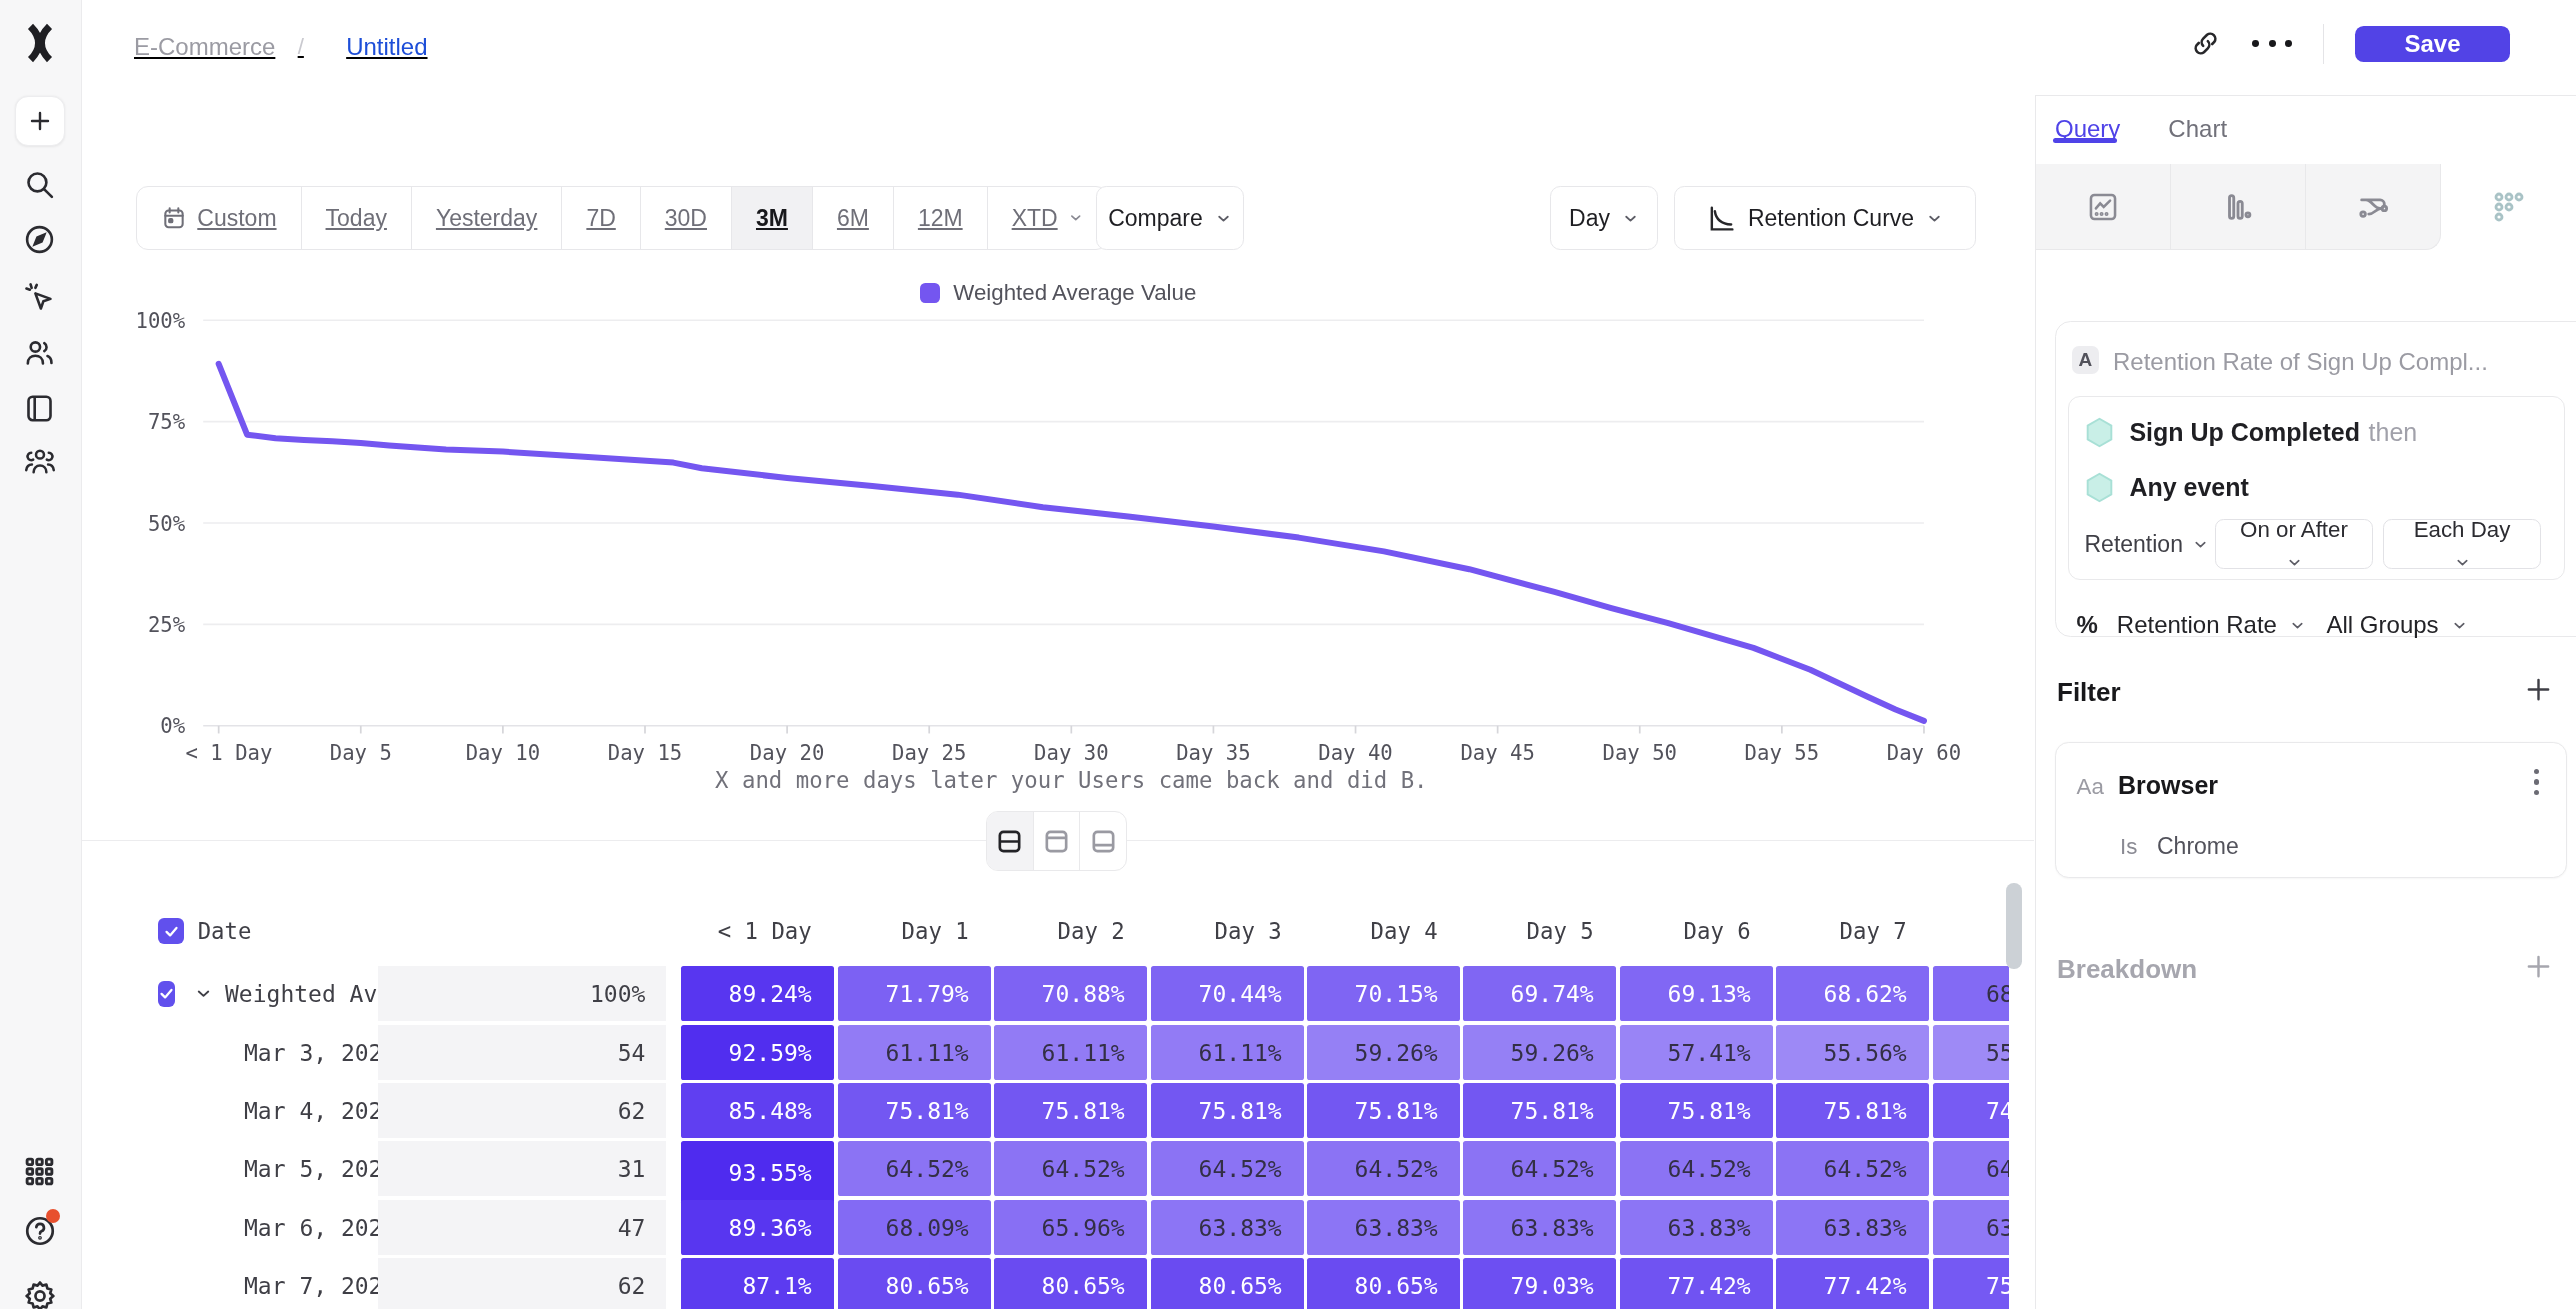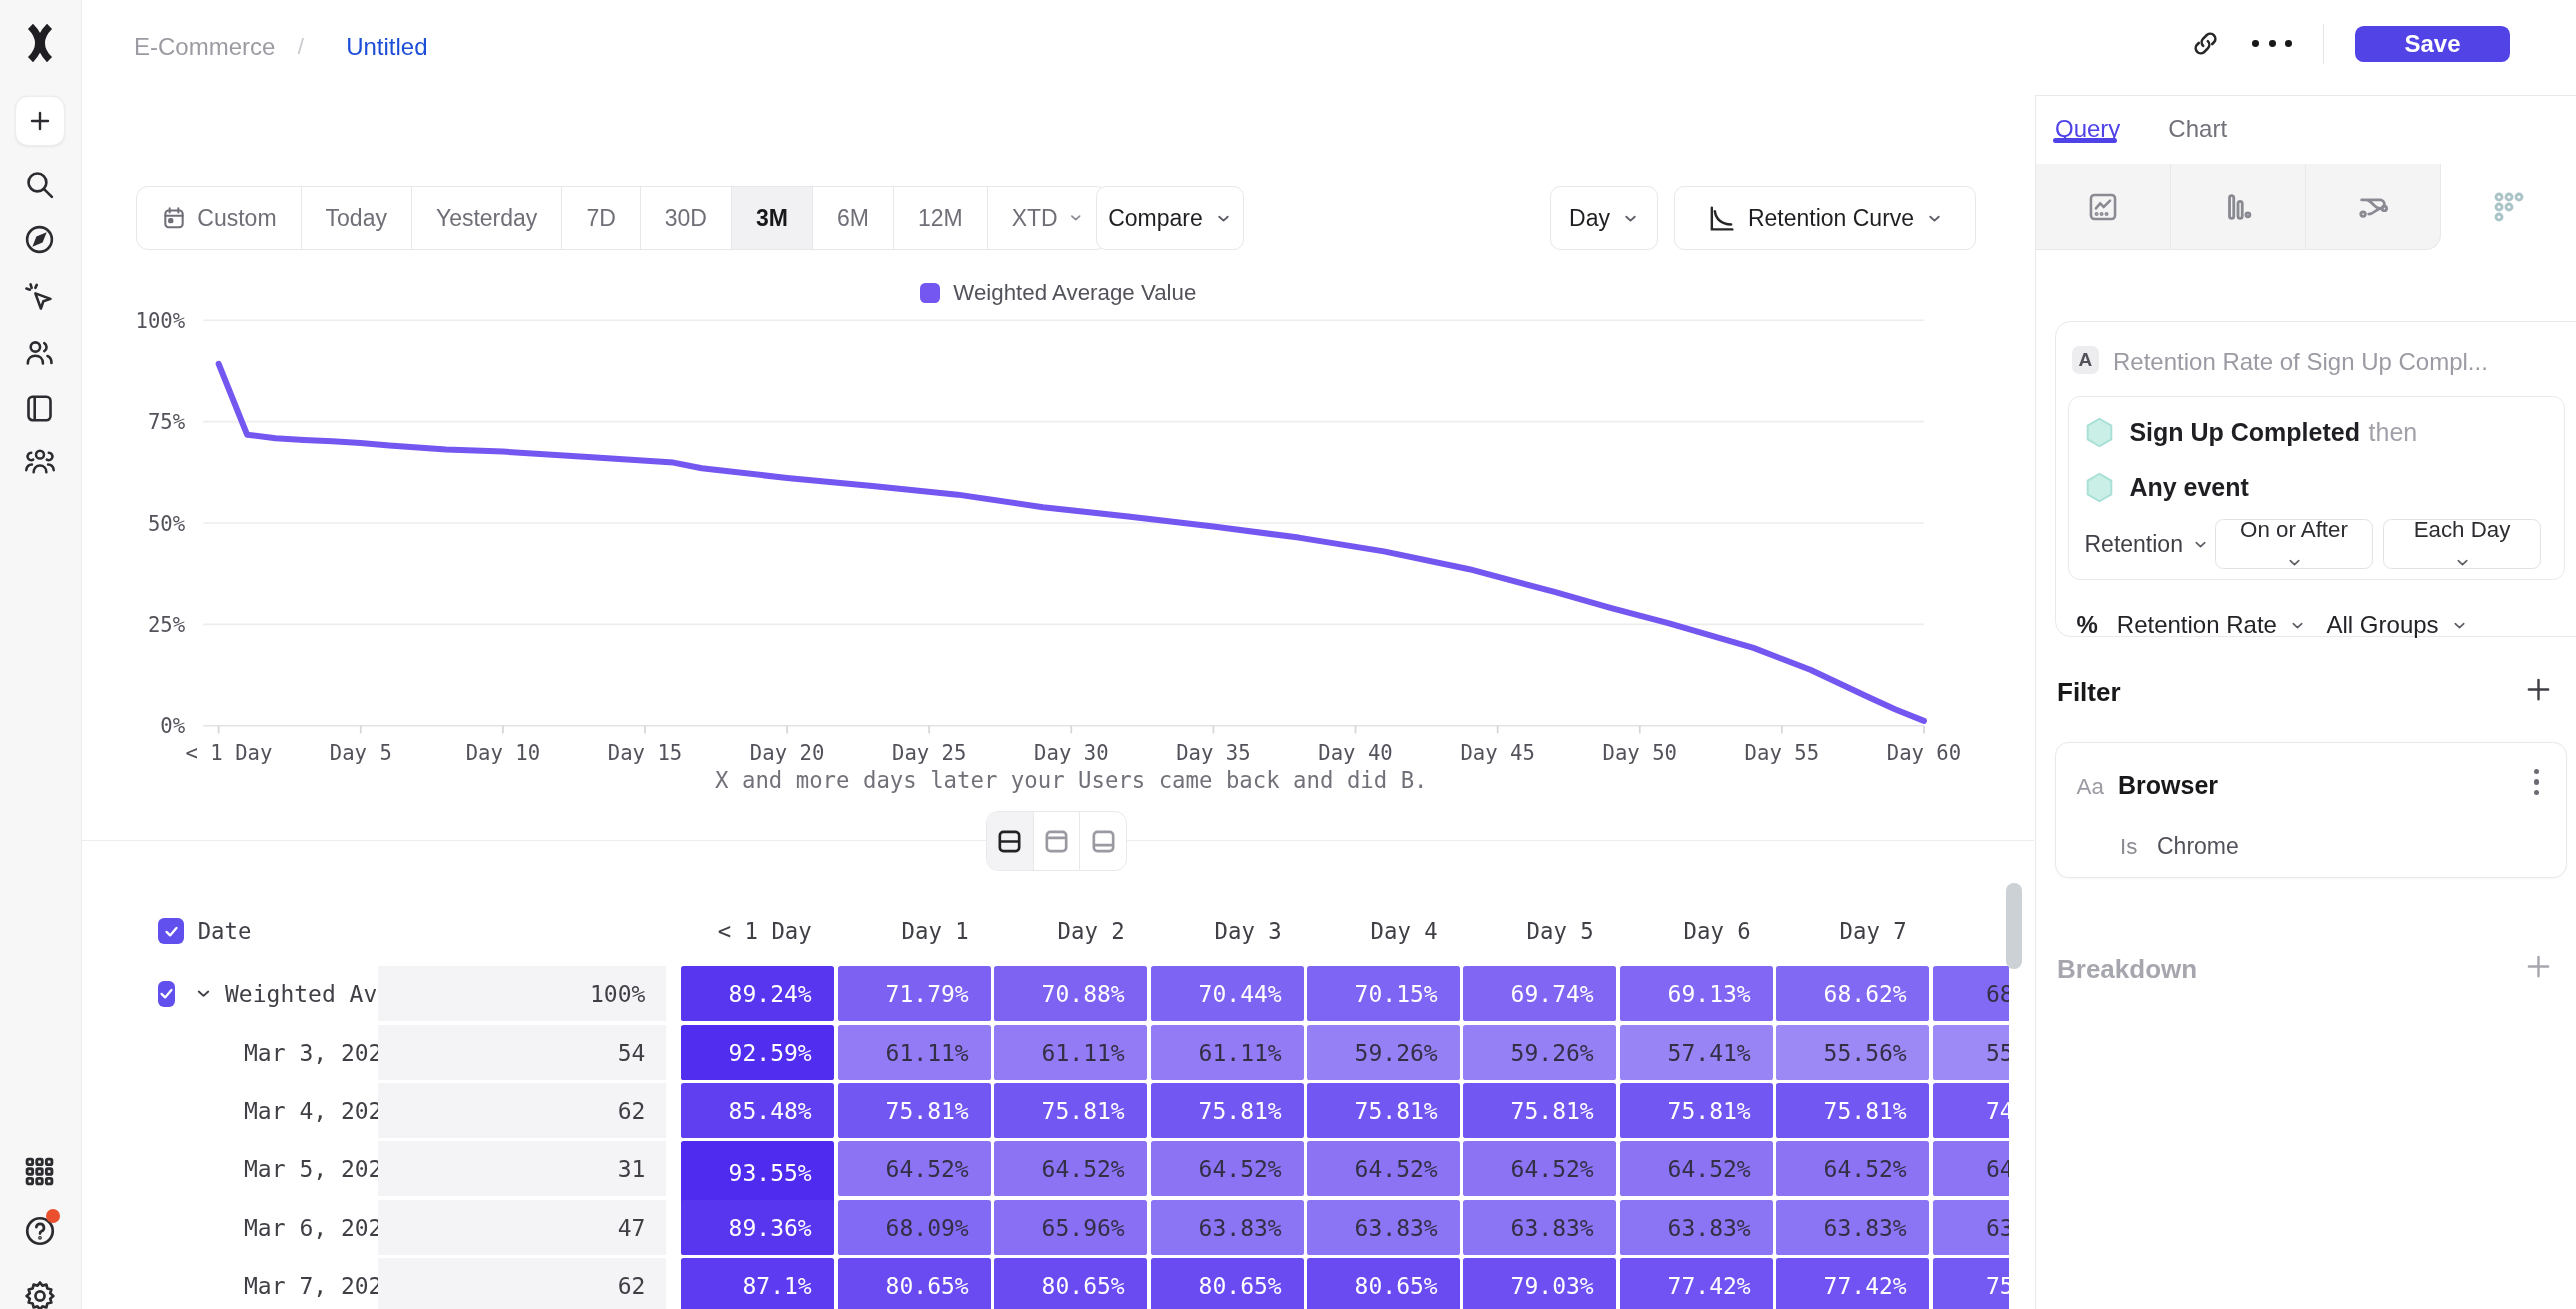--- a/index.html
+++ b/index.html
@@ -9,31 +9,31 @@
   .abs { position:absolute; }
   .mono { font-family:"DejaVu Sans Mono", monospace; }
 
   
   #sidebar { left:0; top:0; width:82px; height:1309px; background:#f7f7f8; border-right:0.9px solid #ebebed; }
   .side-icon { position:absolute; left:20.6px; width:38px; height:38px; display:flex; align-items:center; justify-content:center; color:#2b2b30; }
   #plus-btn { position:absolute; left:14.6px; top:96px; width:50px; height:50px; background:#fff; border:0.9px solid #ededef; border-radius:13px; box-shadow:0 0.9px 2.6px rgba(0,0,0,.07); display:flex; align-items:center; justify-content:center; color:#2b2b30; }
   .notif-dot { position:absolute; right:-1.7px; top:-3.4px; width:14.6px; height:14.6px; border-radius:50%; background:#e8502e; }
 
   
-  #crumbs { left:134px; top:33px; display:flex; align-items:center; font-size:24px; }
+  #crumbs { left:134px; top:33px; display:flex; align-items:center; font-size:24px;text-decoration:underline; }
   .crumb-root { color:#9b9ba3; }
   .crumb-sep { color:#c9c9cf; margin:0 22.3px; font-size:22.3px; }
   .crumb-leaf { color:#1d4ed8; font-weight:500;margin-left:20px; }
   #topbar-right { right:66px; top:17px; display:flex; align-items:center; gap:31px; height:53px; }
   .tb-divider { width:0.9px; height:40px; background:#e4e4e7; }
   #save-btn { width:155px; height:36px; background:#5243e6; color:#fff; border:none; border-radius:8.6px; font-size:24px; font-weight:600; font-family:inherit; display:flex; align-items:center; justify-content:center; cursor:pointer; }
 
   
   #seg-control { left:136px; top:186px; height:64px; display:flex; align-items:stretch; background:#fff; border:1.3px solid #e7e7ea; border-radius:12px; overflow:hidden; }
-  .seg { display:flex; align-items:center; justify-content:center; gap:10.3px; padding:0 24px; font-size:23px; color:#6f6f78; border-right:1.3px solid #e7e7ea; white-space:nowrap; }
+  .seg { display:flex; align-items:center; justify-content:center; gap:10.3px; padding:0 24px; font-size:23px; color:#6f6f78; border-right:1.3px solid #e7e7ea; white-space:nowrap;text-decoration:underline; }
   .seg:last-child { border-right:none; }
   .seg.selected { background:#f1f1f3; color:#18181b; font-weight:600; }
   .btn { background:#fff; border:1.3px solid #e7e7ea; border-radius:10.3px; display:flex; align-items:center; justify-content:center; gap:12px; font-size:23px; color:#1f1f23; font-weight:500; }
   #compare-btn { left:1096px; top:186px; width:148px; height:64px; }
   #granularity-btn { left:1550px; top:186px; width:108px; height:64px; }
   #viewtype-btn { left:1674px; top:186px; width:302px; height:64px; }
   .chev { width:17px; height:17px; color:#5d5d66; flex:0 0 auto; }
 
   
   #legend { left:82px; top:280px; width:1952px; display:flex; align-items:center; justify-content:center; gap:13px; }

